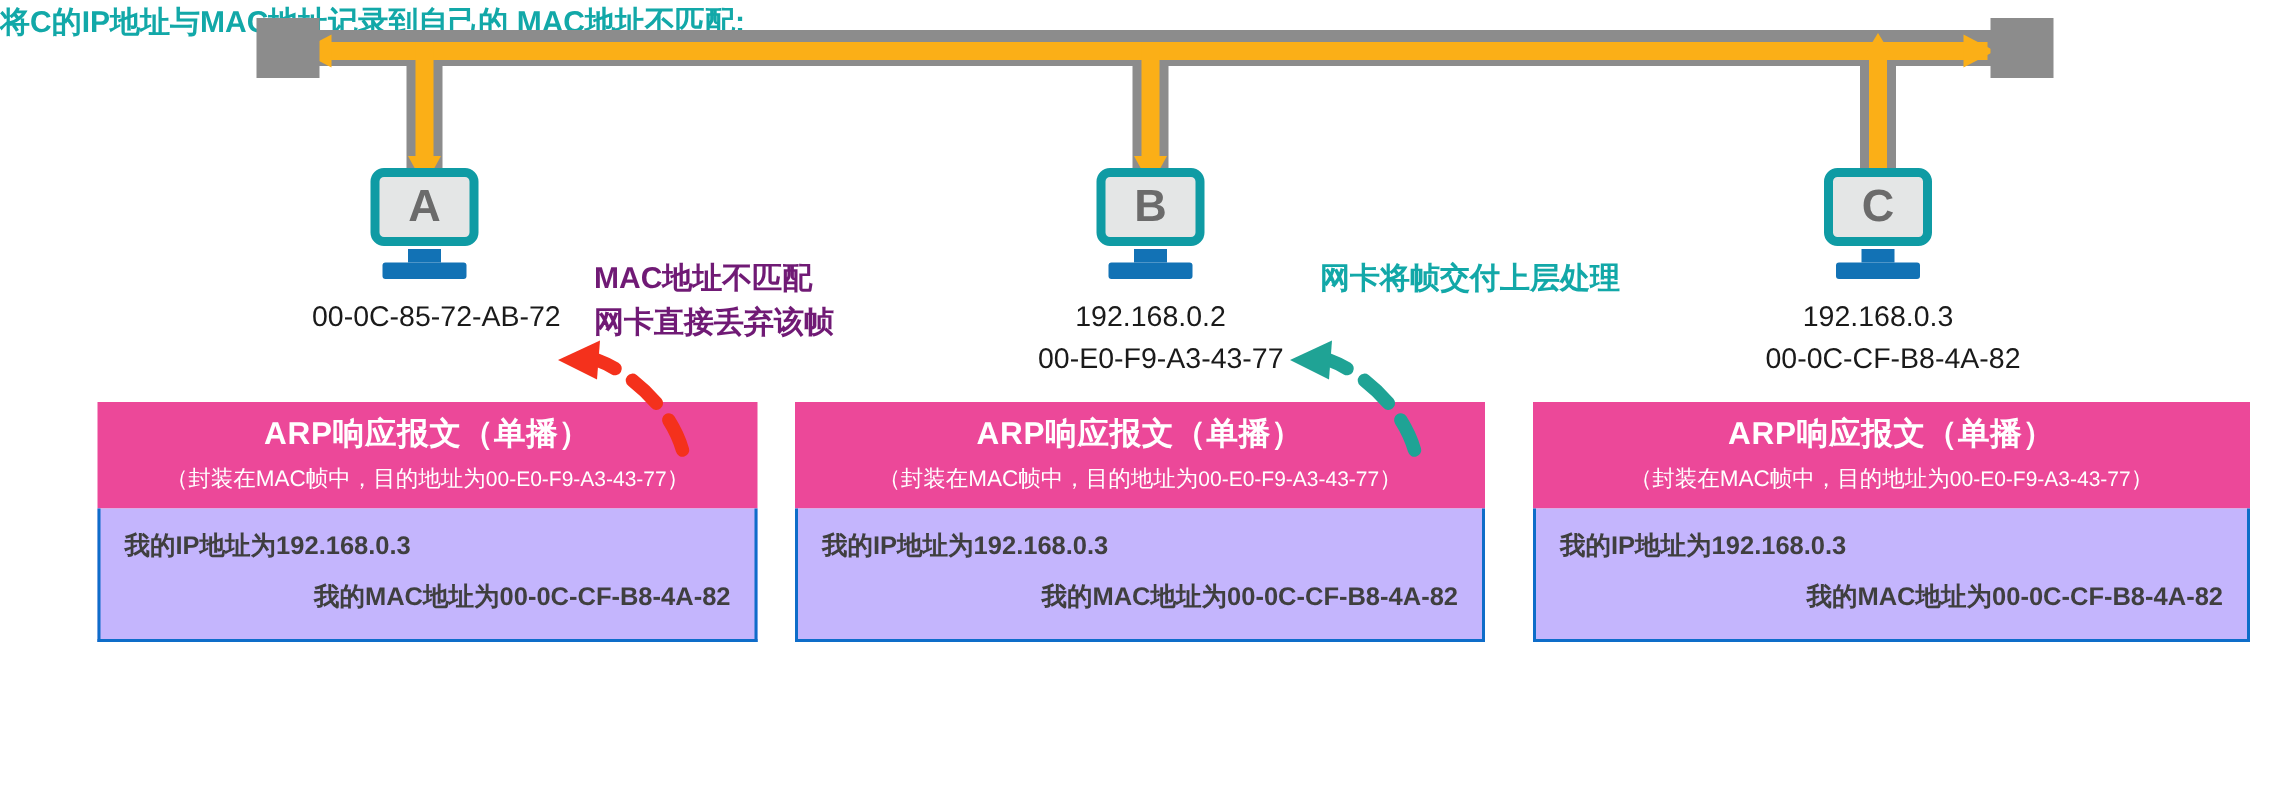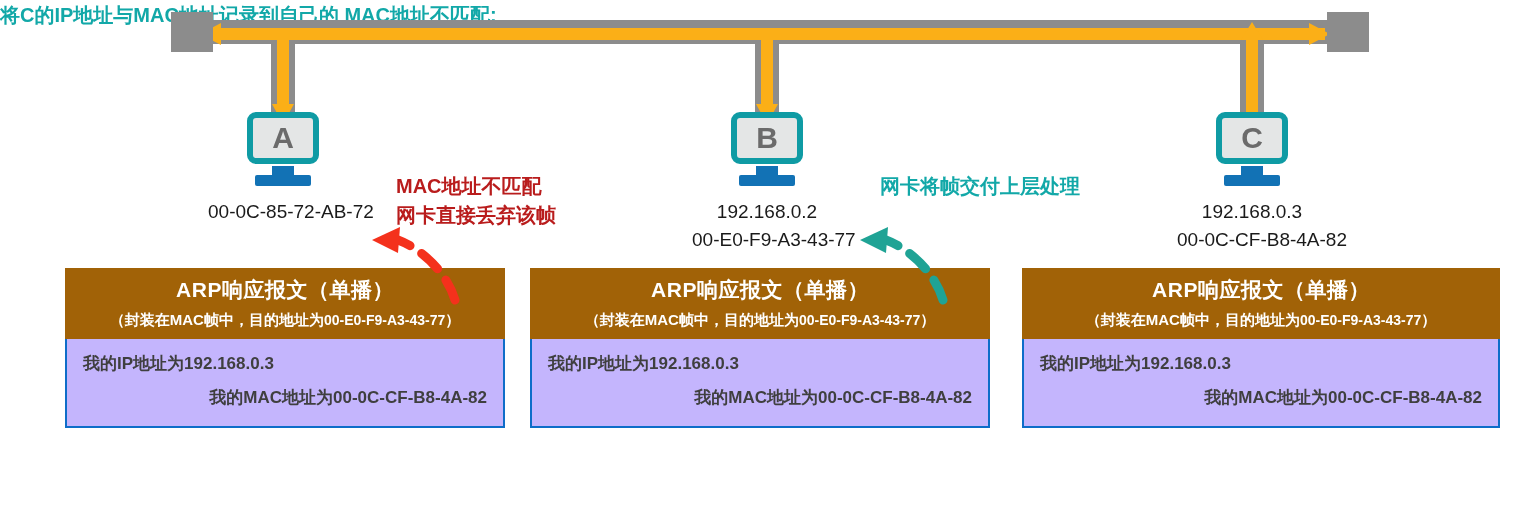--- a/index.html
+++ b/index.html
@@ -93,21 +93,21 @@
     font-size: 20px;
     font-weight: bold;
     line-height: 1.45;
     white-space: nowrap;
     text-shadow:
       -1.5px -1.5px 0 #ffffff,  1.5px -1.5px 0 #ffffff,
       -1.5px  1.5px 0 #ffffff,  1.5px  1.5px 0 #ffffff,
        0   -1.8px 0 #ffffff,    0    1.8px 0 #ffffff,
       -1.8px 0    0 #ffffff,    1.8px 0    0 #ffffff;
   }
-  .annot.red  { color: #b91c1c; }
+  .annot.red  { color: #701a75; }
   .annot.teal { color: #12a8a8; }
   .annot span { display: block; }
 
   #annot-a { left: 396px; top: 172px; }
   #annot-b { left: 880px; top: 172px; }
   #annot-cache {
     left: 545px;
     top: 455px;
     color: #12a8a8;
     font-size: 20px;
@@ -115,36 +115,36 @@
     line-height: 1.5;
   }
 
   
   .arp-box {
     position: absolute;
     box-sizing: border-box;
     background: #ffffff;
   }
   .arp-head {
-    background: #a16207;
+    background: #ec4899;
     color: #ffffff;
     text-align: center;
     padding: 8px 6px 9px;
     box-sizing: border-box;
   }
   .arp-title {
     font-size: 21px;
     font-weight: bold;
     letter-spacing: 0.5px;
     line-height: 1.3;
     white-space: nowrap;
   }
   .arp-sub {
     font-size: 15px;
-    font-weight: bold;
+    font-weight: normal;
     margin-top: 7px;
     line-height: 1.3;
     white-space: nowrap;
   }
   .arp-sub .macval { font-size: 14px; }
   .arp-body {
     border: 2px solid #0e6dc9;
     border-top: none;
     padding: 14px 16px 16px;
     box-sizing: border-box;

